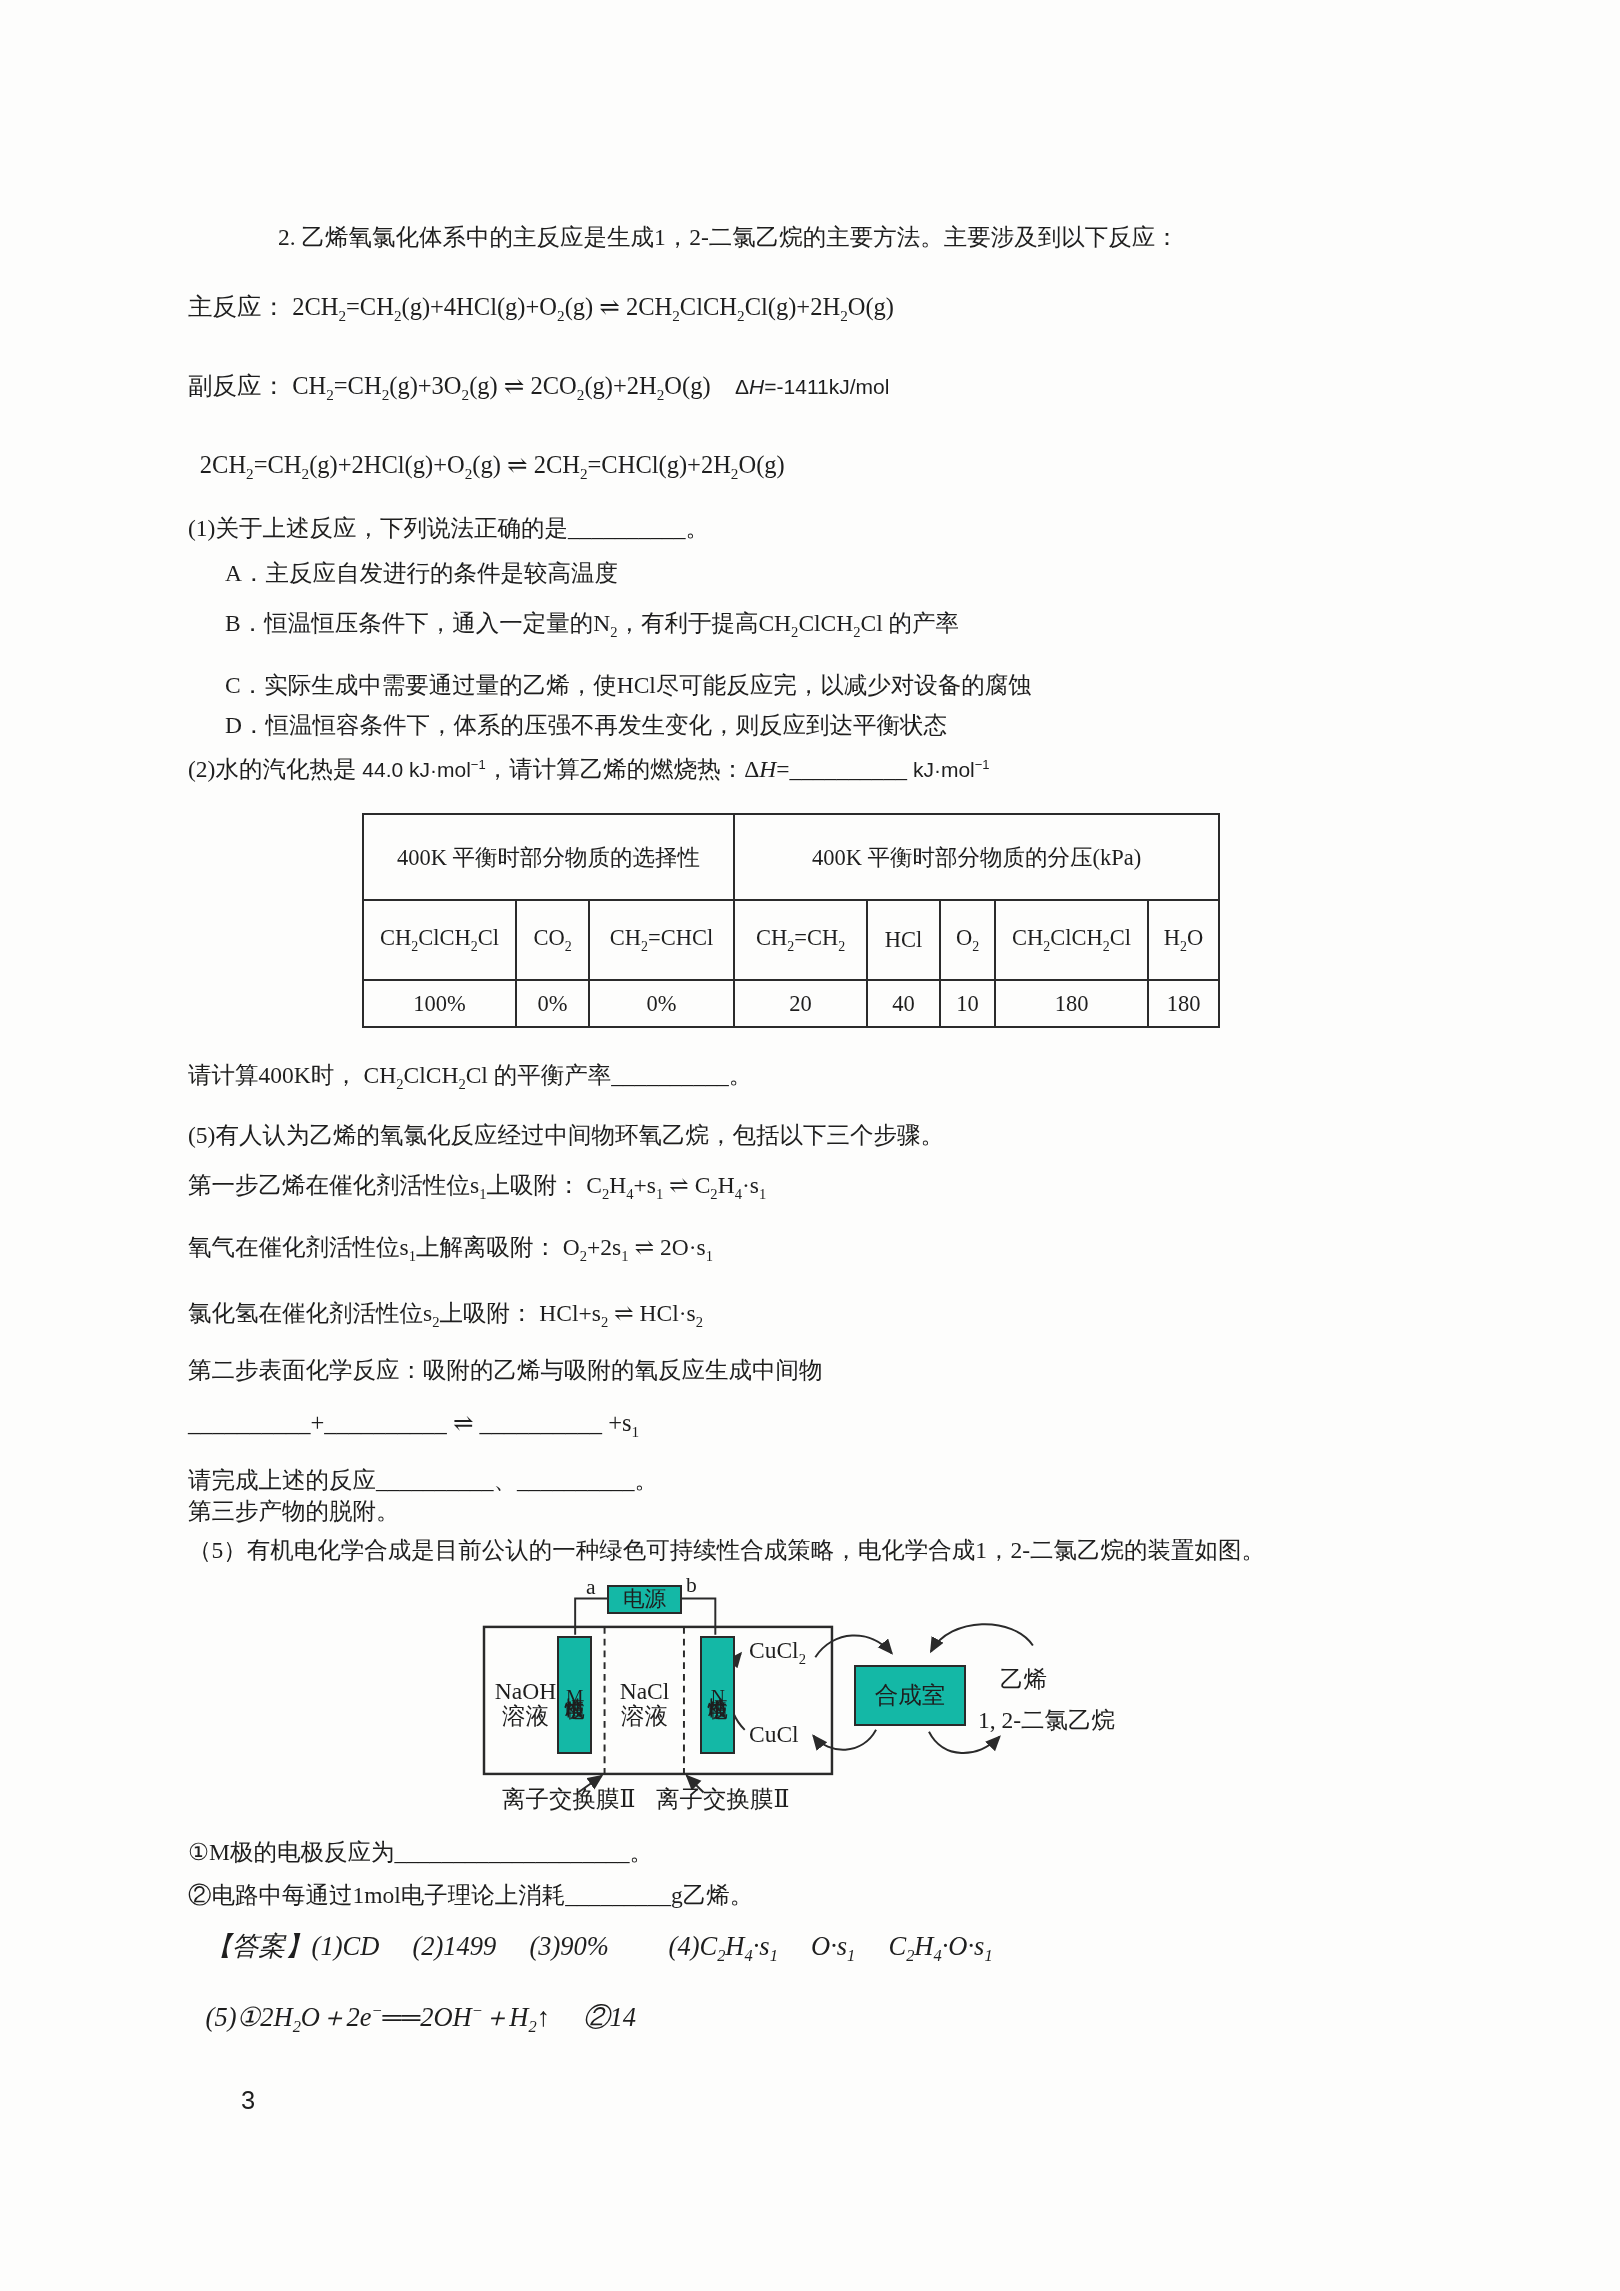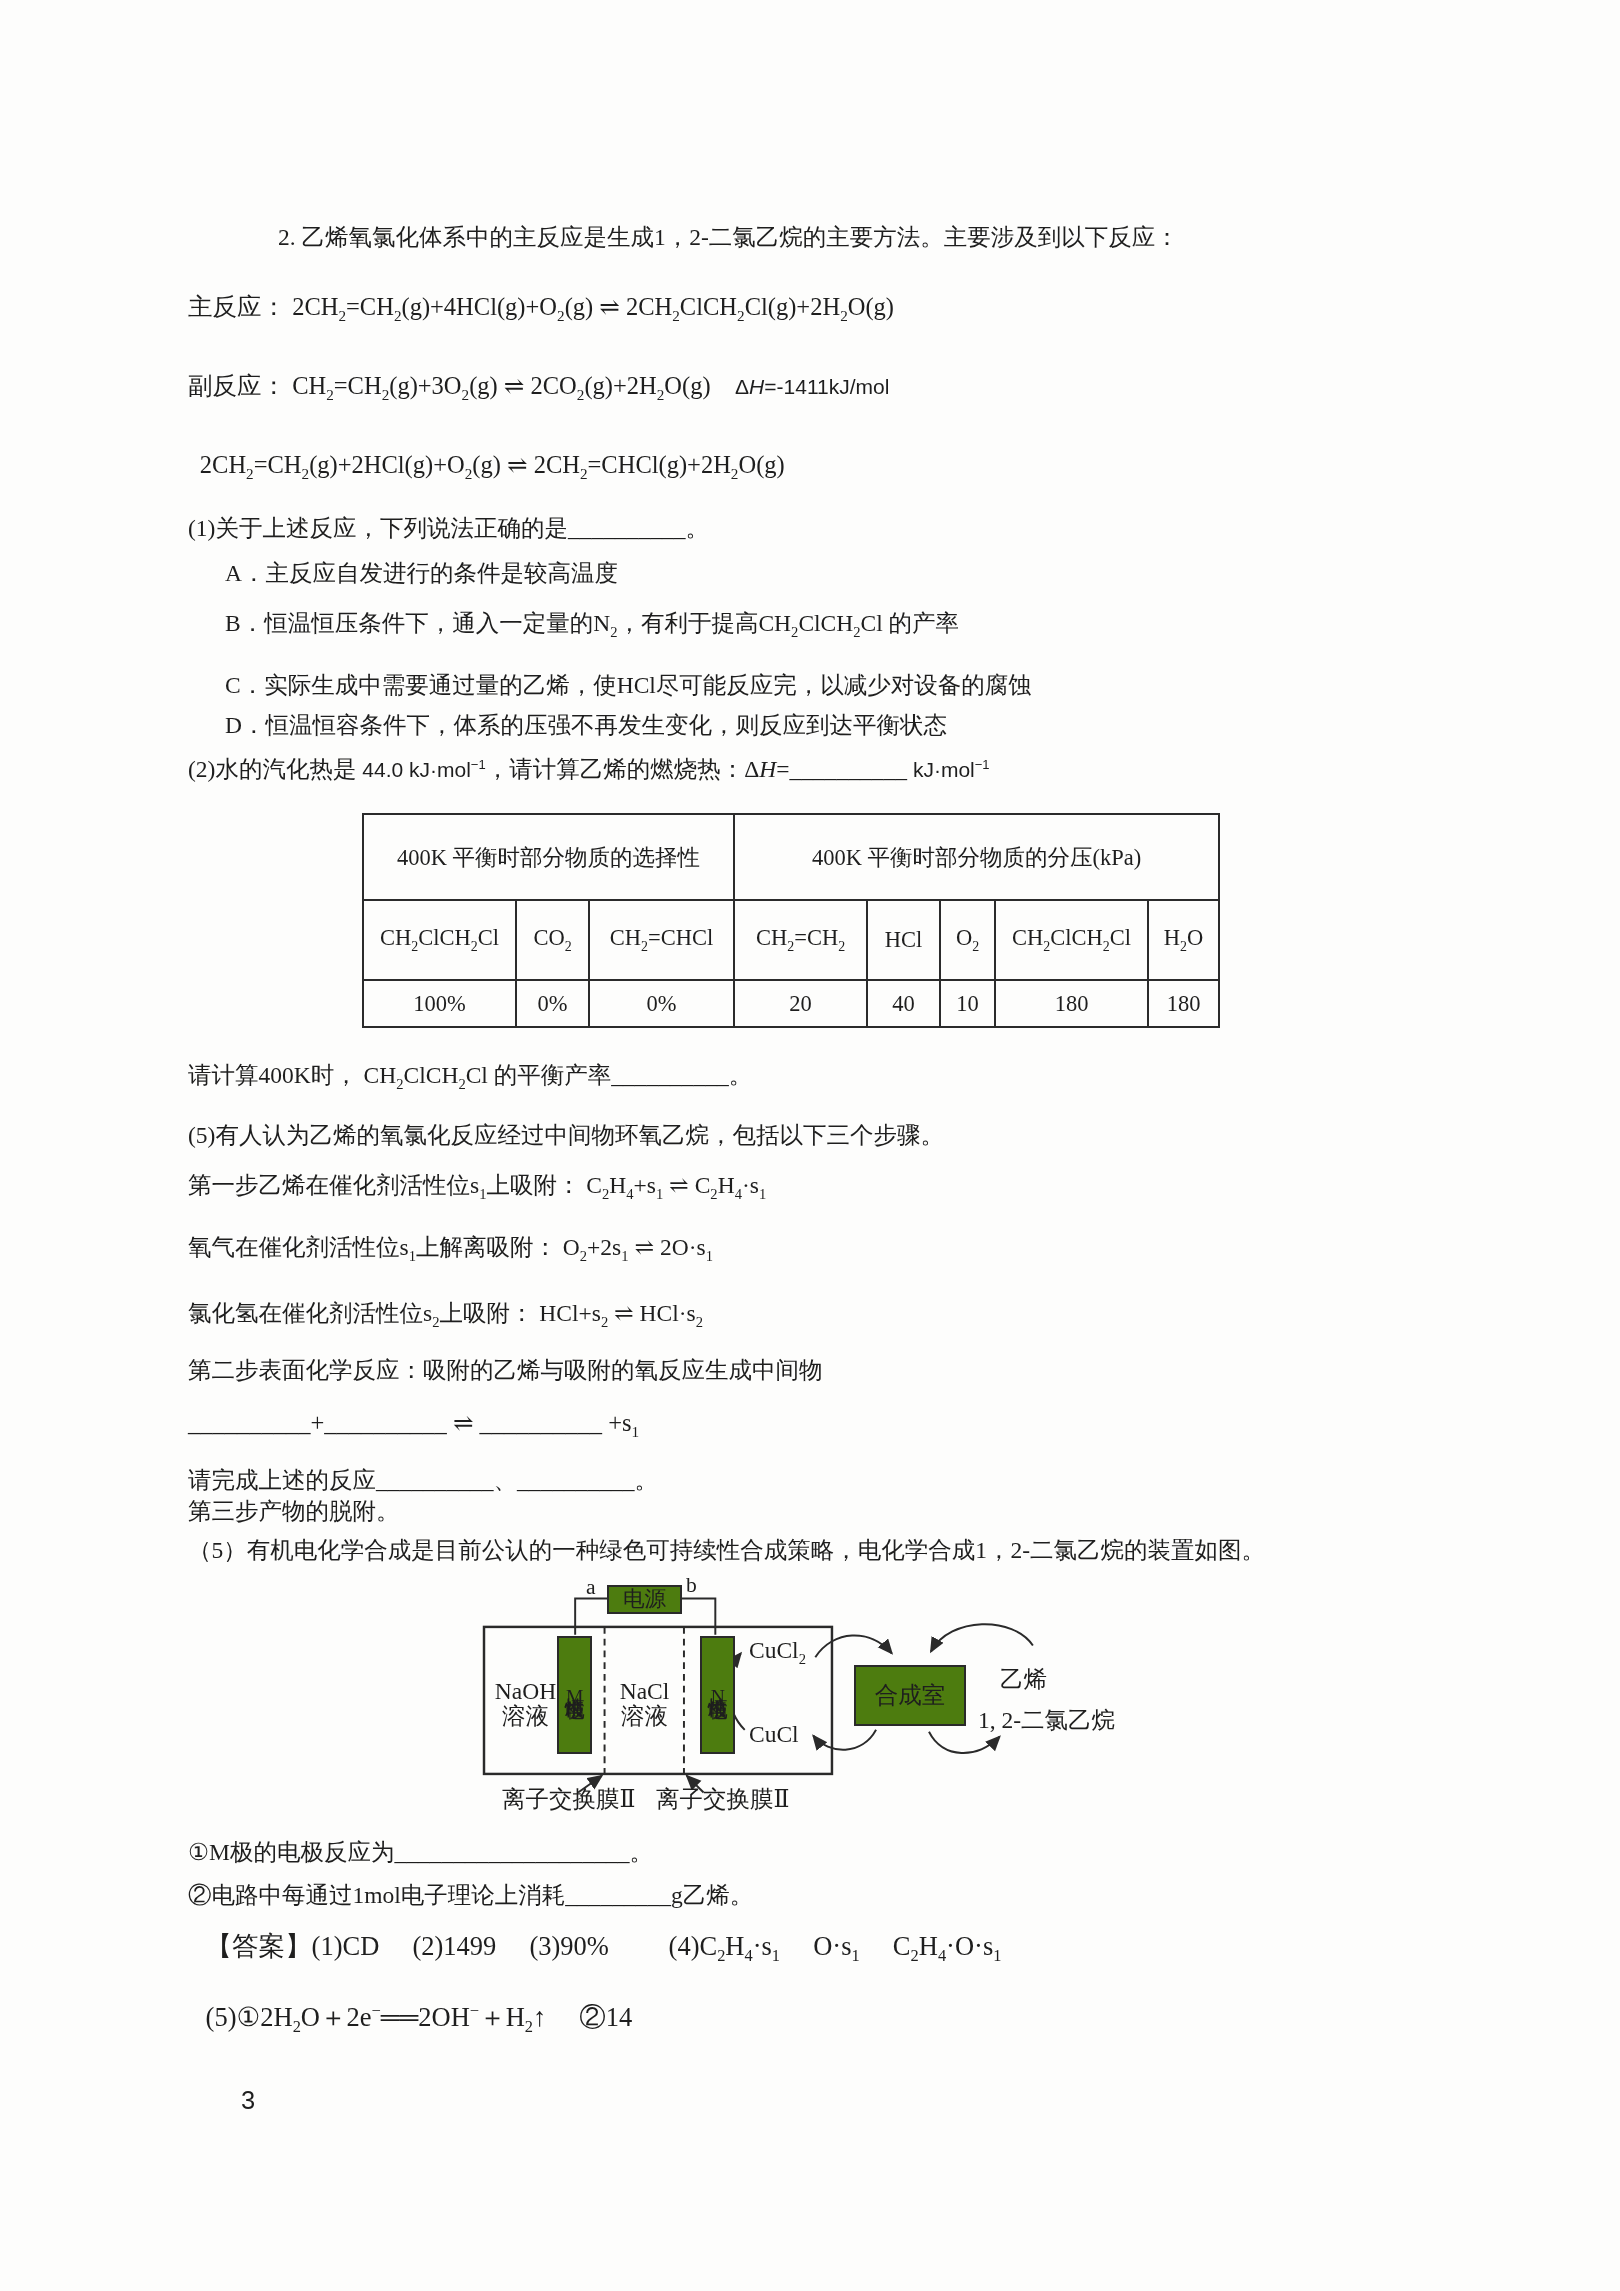--- a/index.html
+++ b/index.html
@@ -18,24 +18,24 @@
   
   table.tbl{border-collapse:collapse;margin-left:174px;margin-top:29px;table-layout:fixed;width:855px;}
   table.tbl td{border:2px solid #2b2b2b;text-align:center;vertical-align:middle;font-size:22.5px;padding:0 2px;}
   .tr-group td{height:84px;font-size:23.5px;}
   .tr-head td{height:78px;}
   .tr-val td{height:45px;}
   
   .diagram{position:relative;width:794px;height:247px;margin-left:245px;margin-top:7.8px;}
   .diagram svg{position:absolute;left:0;top:0;}
   .dlabel{position:absolute;font-size:23.5px;line-height:25.5px;white-space:nowrap;}
-  .dbox{position:absolute;border:2px solid #2a2a2a;background:#4d7c0f;display:flex;align-items:center;justify-content:center;}
+  .dbox{position:absolute;border:2px solid #2a2a2a;background:#14b8a6;display:flex;align-items:center;justify-content:center;}
   .vtext{writing-mode:vertical-lr;text-orientation:upright;font-size:19.6px;letter-spacing:1px;line-height:1;}
   .pagenum{position:absolute;left:241px;top:2086px;font-size:25.5px;font-family:"Liberation Sans","DejaVu Sans",sans-serif;}
-  .ans{font-size:26.5px;line-height:33px;}
+  .ans{font-size:26.5px;line-height:33px;font-style:italic;}
 </style>
 </head>
 <body>
 
 <div class="page">
   <div class="content">
     <div class="ln title">2. 乙烯氧氯化体系中的主反应是生成1，2-二氯乙烷的主要方法。主要涉及到以下反应：</div>
 
     <div class="fm" style="margin-top:39px;">主反应：  2CH<sub>2</sub>=CH<sub>2</sub>(g)+4HCl(g)+O<sub>2</sub>(g) ⇌ 2CH<sub>2</sub>ClCH<sub>2</sub>Cl(g)+2H<sub>2</sub>O(g)</div>
     <div class="fm" style="margin-top:39px;">副反应：  CH<sub>2</sub>=CH<sub>2</sub>(g)+3O<sub>2</sub>(g) ⇌ 2CO<sub>2</sub>(g)+2H<sub>2</sub>O(g)&nbsp;&nbsp;&nbsp;&nbsp;<span class="sans">Δ<i>H</i>=-1411kJ/mol</span></div>

